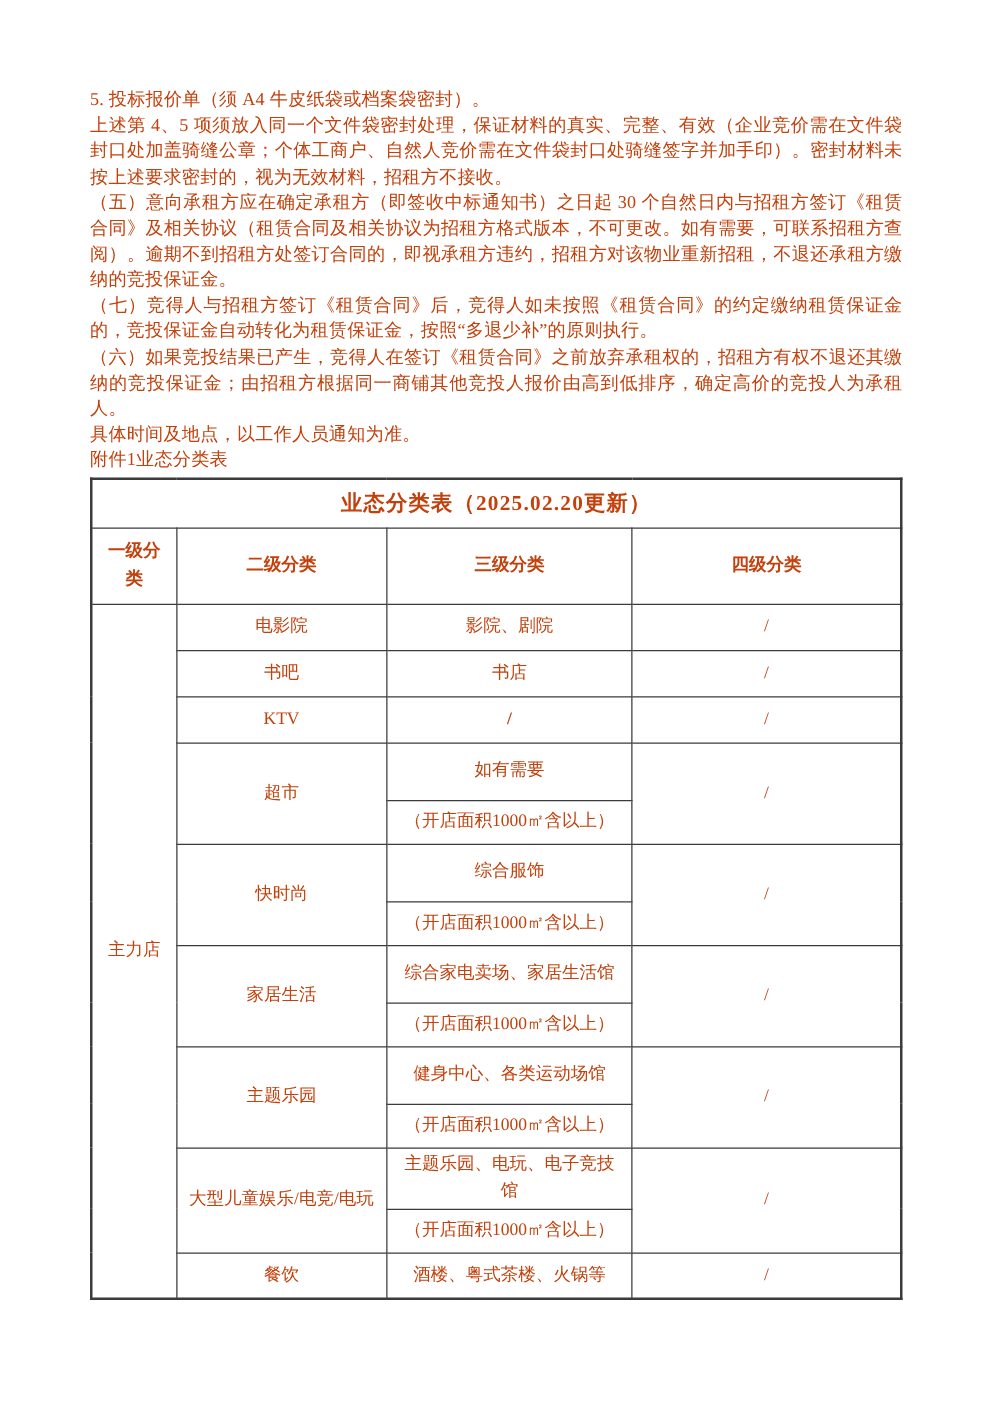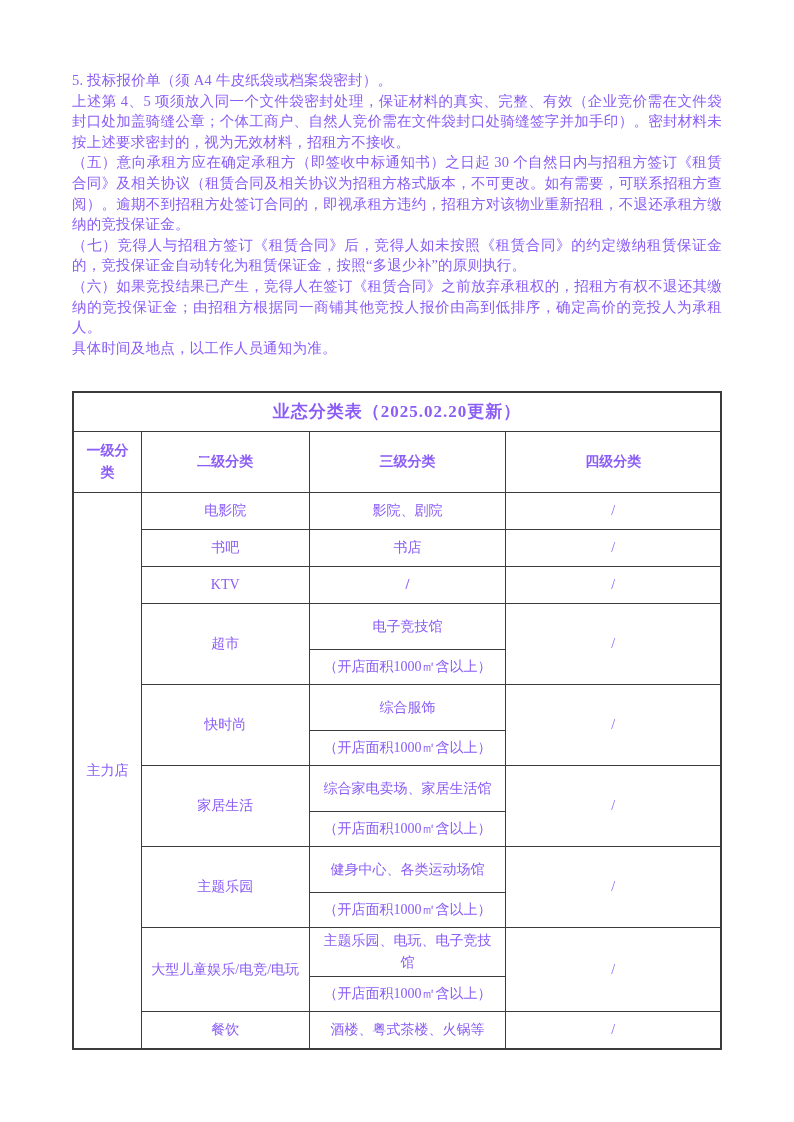--- a/index.html
+++ b/index.html
@@ -8,33 +8,33 @@
     background: #ffffff;
   }
   .page {
     position: relative;
     width: 794px;
     height: 1122px;
     background: #ffffff;
     box-sizing: border-box;
     padding: 70px 72px 0 72px;
     font-family: "Liberation Serif", "DejaVu Serif", serif;
-    color: #8b5cf6;
+    color: #c2410c;
     overflow: hidden;
   }
   .doc-text p {
     margin: 0;
     font-size: 14.5px;
     line-height: 20.6px;
     text-align: justify;
     letter-spacing: 0.2px;
   }
   table.biz-table {
     width: 100%;
-    margin-top: 33px;
+    margin-top: 3px;
     border-collapse: collapse;
     table-layout: fixed;
   }
   table.biz-table, table.biz-table td, table.biz-table th {
     border: 1.4px solid #3b3b3b;
   }
   table.biz-table { border-width: 2px; }
   table.biz-table td, table.biz-table th {
     text-align: center;
     vertical-align: middle;
@@ -65,20 +65,21 @@
 
 <div class="page">
 
   <div class="doc-text">
     <p>5. 投标报价单（须 A4 牛皮纸袋或档案袋密封）。</p>
     <p>上述第 4、5 项须放入同一个文件袋密封处理，保证材料的真实、完整、有效（企业竞价需在文件袋封口处加盖骑缝公章；个体工商户、自然人竞价需在文件袋封口处骑缝签字并加手印）。密封材料未按上述要求密封的，视为无效材料，招租方不接收。</p>
     <p>（五）意向承租方应在确定承租方（即签收中标通知书）之日起 30 个自然日内与招租方签订《租赁合同》及相关协议（租赁合同及相关协议为招租方格式版本，不可更改。如有需要，可联系招租方查阅）。逾期不到招租方处签订合同的，即视承租方违约，招租方对该物业重新招租，不退还承租方缴纳的竞投保证金。</p>
     <p>（七）竞得人与招租方签订《租赁合同》后，竞得人如未按照《租赁合同》的约定缴纳租赁保证金的，竞投保证金自动转化为租赁保证金，按照“多退少补”的原则执行。</p>
     <p>（六）如果竞投结果已产生，竞得人在签订《租赁合同》之前放弃承租权的，招租方有权不退还其缴纳的竞投保证金；由招租方根据同一商铺其他竞投人报价由高到低排序，确定高价的竞投人为承租人。</p>
     <p>具体时间及地点，以工作人员通知为准。</p>
+    <p>附件1业态分类表</p>
   </div>
 
   <table class="biz-table">
     <colgroup>
       <col style="width:68px">
       <col style="width:167px">
       <col style="width:196px">
       <col style="width:214px">
     </colgroup>
     <thead>
@@ -104,21 +105,21 @@
           <td>书店</td>
           <td rowspan="1">/</td>
         </tr>
         <tr class="row-single">
           <td rowspan="1">KTV</td>
           <td class="bold-slash">/</td>
           <td rowspan="1">/</td>
         </tr>
         <tr class="row-group-top">
           <td rowspan="2">超市</td>
-          <td>电子竞技馆</td>
+          <td>如有需要</td>
           <td rowspan="2">/</td>
         </tr>
         <tr class="row-group-sub">
           <td>（开店面积1000㎡含以上）</td>
         </tr>
         <tr class="row-group-top">
           <td rowspan="2">快时尚</td>
           <td>综合服饰</td>
           <td rowspan="2">/</td>
         </tr>

